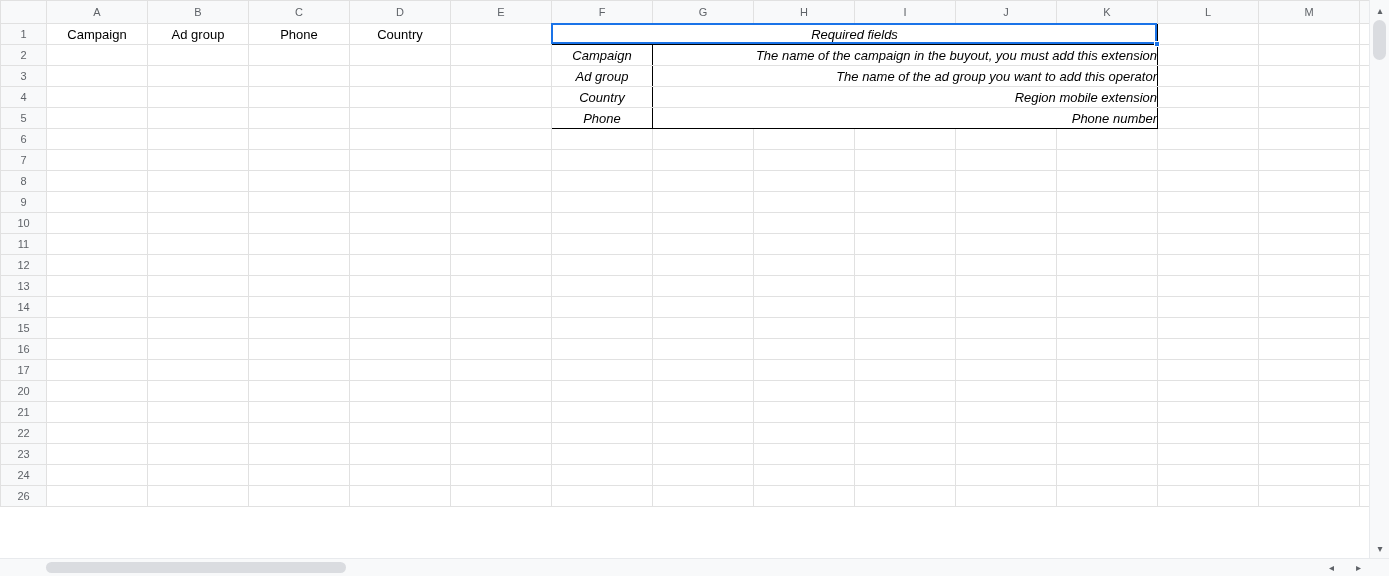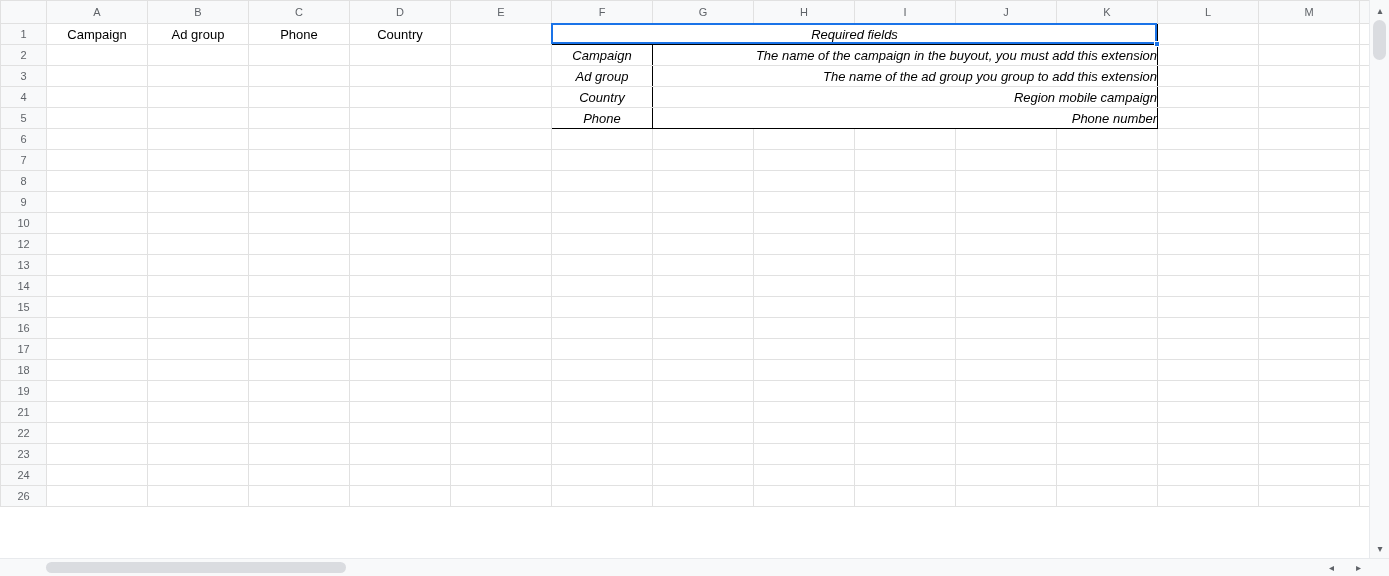--- a/index.html
+++ b/index.html
@@ -243,34 +243,34 @@
           <td></td>
         </tr>
         <tr>
           <th class="rowhdr">3</th>
           <td class="green"></td>
           <td class="green"></td>
           <td class="green"></td>
           <td class="green"></td>
           <td></td>
           <td class="reqlabel bl bt br">Ad group</td>
-          <td colspan="5" class="reqdesc bt br">The name of the ad group you group to add this extension</td>
+          <td colspan="5" class="reqdesc bt br">The name of the ad group you want to add this operator</td>
           <td></td>
           <td></td>
           <td></td>
         </tr>
         <tr>
           <th class="rowhdr">4</th>
           <td class="green"></td>
           <td class="green"></td>
           <td class="green"></td>
           <td class="green"></td>
           <td></td>
           <td class="reqlabel bl bt br">Country</td>
-          <td colspan="5" class="reqdesc bt br">Region mobile campaign</td>
+          <td colspan="5" class="reqdesc bt br">Region mobile extension</td>
           <td></td>
           <td></td>
           <td></td>
         </tr>
         <tr>
           <th class="rowhdr">5</th>
           <td class="green"></td>
           <td class="green"></td>
           <td class="green"></td>
           <td class="green"></td>
@@ -360,20 +360,37 @@
           <td></td>
           <td></td>
           <td></td>
           <td></td>
           <td></td>
           <td></td>
           <td></td>
           <td></td>
         </tr>
         <tr>
+          <th class="rowhdr">11</th>
+          <td class="green"></td>
+          <td class="green"></td>
+          <td class="green"></td>
+          <td class="green"></td>
+          <td></td>
+          <td></td>
+          <td></td>
+          <td></td>
+          <td></td>
+          <td></td>
+          <td></td>
+          <td></td>
+          <td></td>
+          <td></td>
+        </tr>
+        <tr>
           <th class="rowhdr">12</th>
           <td class="green"></td>
           <td class="green"></td>
           <td class="green"></td>
           <td class="green"></td>
           <td></td>
           <td></td>
           <td></td>
           <td></td>
           <td></td>
@@ -462,38 +479,21 @@
           <td></td>
           <td></td>
           <td></td>
           <td></td>
           <td></td>
           <td></td>
           <td></td>
           <td></td>
         </tr>
         <tr>
-          <th class="rowhdr">18</th>
-          <td class="green"></td>
-          <td class="green"></td>
-          <td class="green"></td>
-          <td class="green"></td>
-          <td></td>
-          <td></td>
-          <td></td>
-          <td></td>
-          <td></td>
-          <td></td>
-          <td></td>
-          <td></td>
-          <td></td>
-          <td></td>
-        </tr>
-        <tr>
-          <th class="rowhdr">19</th>
+          <th class="rowhdr">20</th>
           <td class="green"></td>
           <td class="green"></td>
           <td class="green"></td>
           <td class="green"></td>
           <td></td>
           <td></td>
           <td></td>
           <td></td>
           <td></td>
           <td></td>

